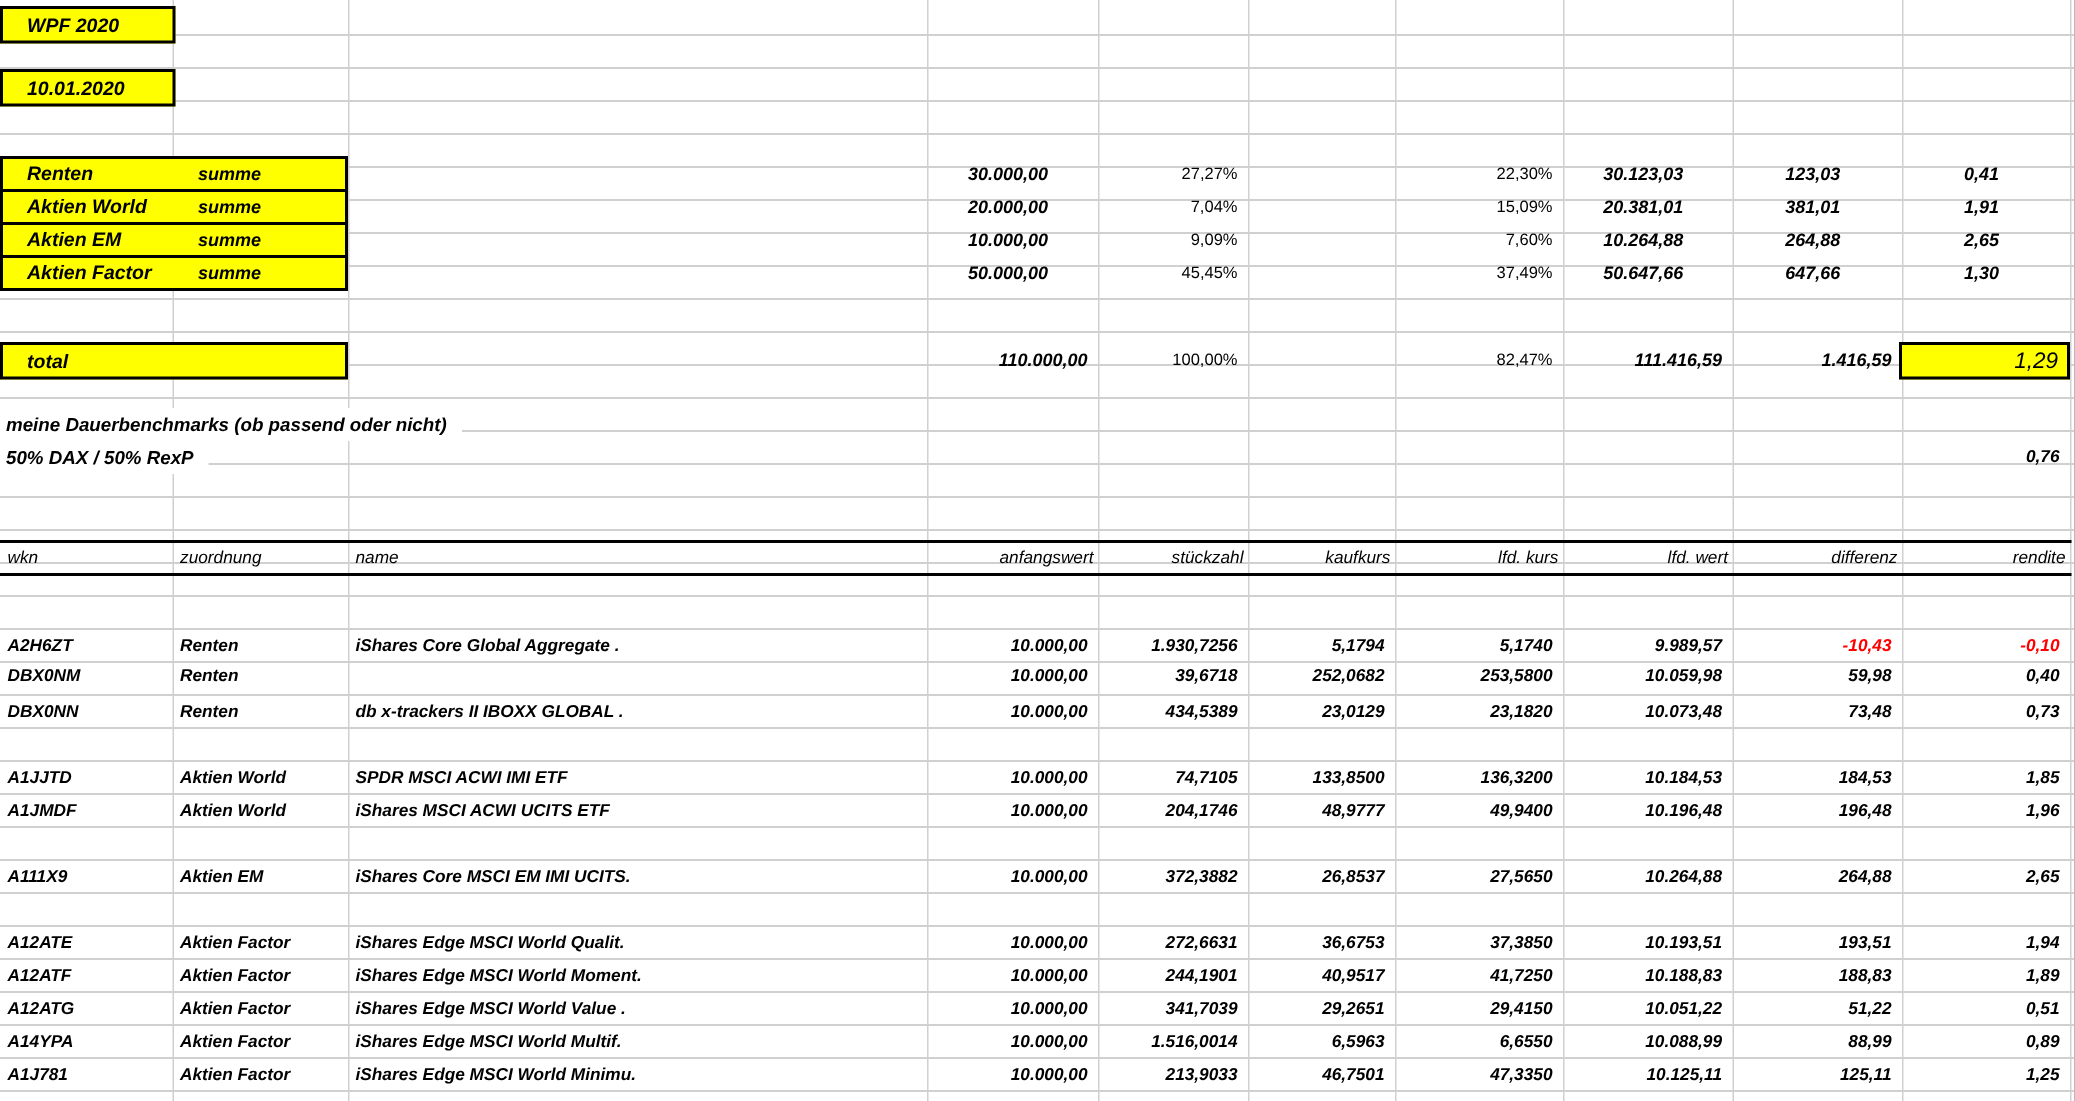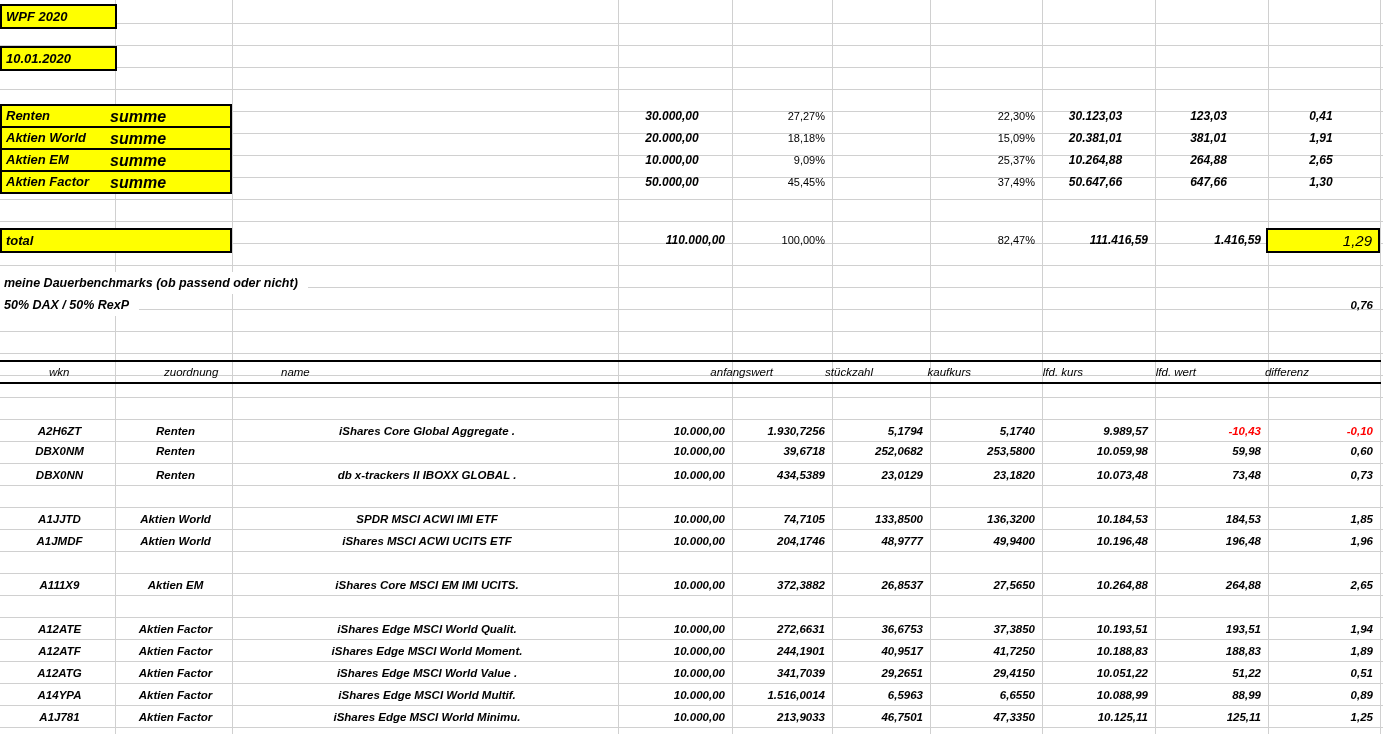--- a/index.html
+++ b/index.html
@@ -29,52 +29,52 @@
   }
   .row { position:absolute; left:0; width:1383px; height:22px; }
   .cell { position:absolute; top:0; height:22px; line-height:22px; white-space:nowrap; overflow:visible; }
   
   .cA{left:1px;width:113px}.cB{left:116px;width:115px}.cC{left:233px;width:384px}
   .cD{left:619px;width:112px}.cE{left:733px;width:98px}.cF{left:833px;width:96px}
   .cG{left:931px;width:110px}.cH{left:1043px;width:111px}.cI{left:1156px;width:111px}
   .cJ{left:1269px;width:110px}
   .num { font-style:italic; font-weight:bold; text-align:right; padding-right:6px; font-size:11.5px; }
   .pct { font-style:normal; font-weight:normal; text-align:right; padding-right:6px; font-size:11px; }
-  .ltxt { font-style:italic; font-weight:bold; text-align:center; padding-left:4px; font-size:11.5px; }
+  .ltxt { font-style:italic; font-weight:bold; text-align:left; padding-left:4px; font-size:11.5px; }
   .neg { color:#ff0000; }
   
   .ybox {
     position:absolute; left:0; top:0; width:117px; height:25px;
     background:#ffff00; border:2px solid #000;
     font-style:italic; font-weight:bold; font-size:13px; line-height:21px;
-    padding-left:4px; white-space:nowrap;
+    padding-left:16px; white-space:nowrap;
   }
   .wide { width:232px; }
-  .ytag { position:absolute; left:108px; top:0; font-size:16px; line-height:21px; font-style:italic; font-weight:bold; }
+  .ytag { position:absolute; left:130px; top:0; font-size:12px; line-height:21px; font-style:italic; font-weight:bold; }
   .srow .ybox { height:24px; line-height:20px; }
   .srow .cell { height:24px; line-height:24px; }
   .srow .num { font-size:12px;text-align:center; }
   .trow .cell { height:25px; line-height:25px; }
   .trow .num { font-size:12px; }
   .rbox {
     position:absolute; left:1266px; top:0; width:114px; height:25px;
     background:#ffff00; border:2px solid #000;
     font-style:italic; font-weight:normal; font-size:15px; line-height:21px;
     text-align:right; padding-right:6px;
   }
   .bench-label {
     position:absolute; left:0; top:0; height:22px; line-height:22px;
     background:#fff; padding:0 10px 0 4px;
     font-style:italic; font-weight:bold; font-size:12.5px; white-space:nowrap;
   }
   .hrow {
     position:absolute; left:0; width:1381px; height:24px;
     border-top:2px solid #000; border-bottom:2px solid #000;
   }
-  .hrow .cell { height:32px; line-height:20px; font-style:italic; font-weight:normal; font-size:11.5px;margin-left:44px; }
+  .hrow .cell { height:32px; line-height:20px; font-style:italic; font-weight:normal; font-size:11.5px; }
   .hl { text-align:left; padding-left:4px; }
   .hr { text-align:right; padding-right:2px; }
 </style>
 </head>
 <body>
 
 <div id="sheet">
 
   <div class="row" style="top:4px">
     <div class="ybox">WPF 2020</div>
@@ -94,34 +94,34 @@
     <div class="cell cH num">30.123,03</div>
     <div class="cell cI num">123,03</div>
     <div class="cell cJ num">0,41</div>
   </div>
   <div class="row srow" style="top:126px">
     <div class="ybox wide">
       <span>Aktien World</span>
       <span class="ytag">summe</span>
     </div>
     <div class="cell cD num">20.000,00</div>
-    <div class="cell cE pct">18,18%</div>
+    <div class="cell cE pct">7,04%</div>
     <div class="cell cG pct">15,09%</div>
     <div class="cell cH num">20.381,01</div>
     <div class="cell cI num">381,01</div>
     <div class="cell cJ num">1,91</div>
   </div>
   <div class="row srow" style="top:148px">
     <div class="ybox wide">
       <span>Aktien EM</span>
       <span class="ytag">summe</span>
     </div>
     <div class="cell cD num">10.000,00</div>
     <div class="cell cE pct">9,09%</div>
-    <div class="cell cG pct">25,37%</div>
+    <div class="cell cG pct">7,60%</div>
     <div class="cell cH num">10.264,88</div>
     <div class="cell cI num">264,88</div>
     <div class="cell cJ num">2,65</div>
   </div>
   <div class="row srow" style="top:170px">
     <div class="ybox wide">
       <span>Aktien Factor</span>
       <span class="ytag">summe</span>
     </div>
     <div class="cell cD num">50.000,00</div>
@@ -177,21 +177,21 @@
   </div>
   <div class="row" style="top:440px">
     <div class="cell cA ltxt">DBX0NM</div>
     <div class="cell cB ltxt">Renten</div>
     <div class="cell cD num">10.000,00</div>
     <div class="cell cE num">39,6718</div>
     <div class="cell cF num">252,0682</div>
     <div class="cell cG num">253,5800</div>
     <div class="cell cH num">10.059,98</div>
     <div class="cell cI num">59,98</div>
-    <div class="cell cJ num">0,60</div>
+    <div class="cell cJ num">0,40</div>
   </div>
   <div class="row" style="top:464px">
     <div class="cell cA ltxt">DBX0NN</div>
     <div class="cell cB ltxt">Renten</div>
     <div class="cell cC ltxt">db x-trackers II IBOXX GLOBAL .</div>
     <div class="cell cD num">10.000,00</div>
     <div class="cell cE num">434,5389</div>
     <div class="cell cF num">23,0129</div>
     <div class="cell cG num">23,1820</div>
     <div class="cell cH num">10.073,48</div>

